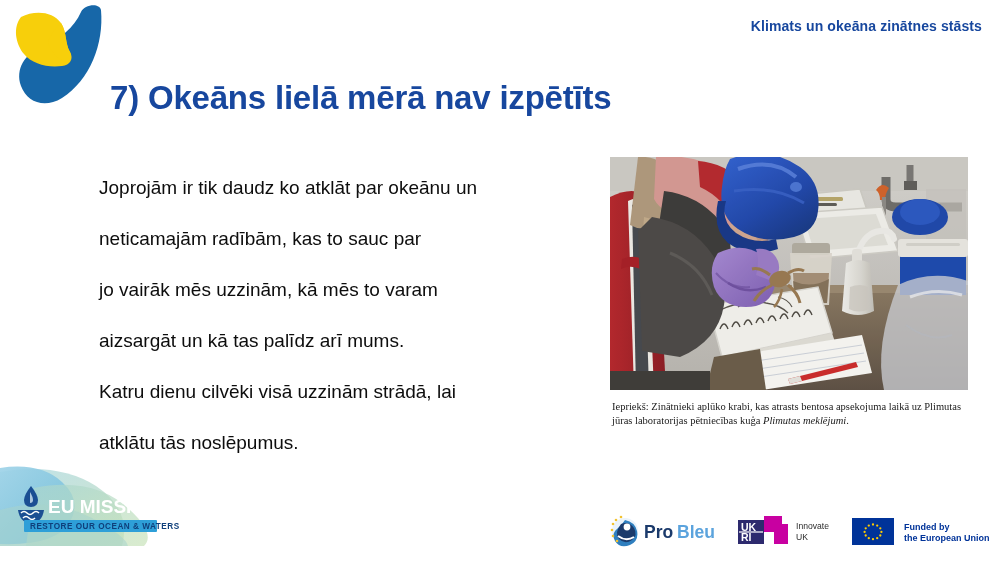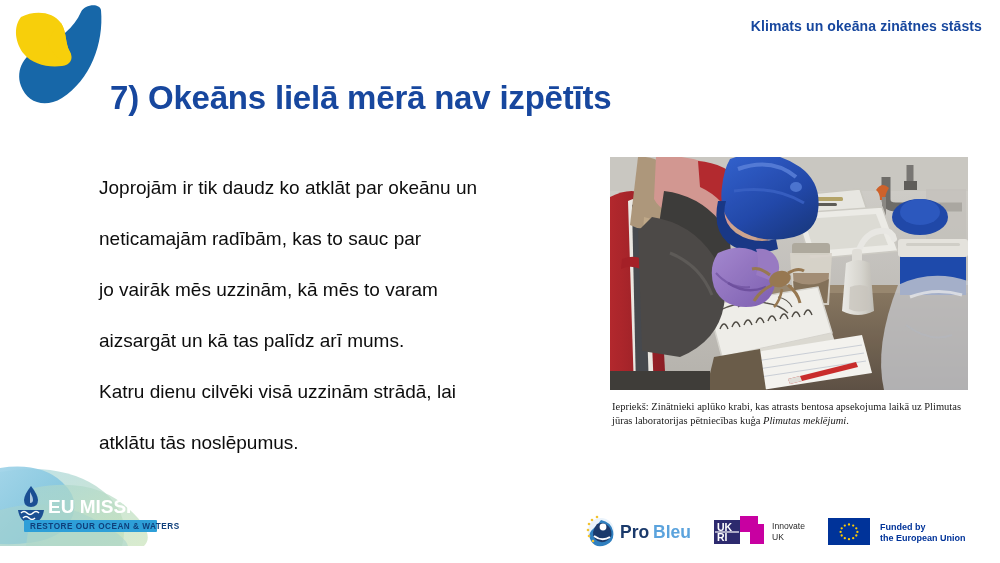--- a/index.html
+++ b/index.html
@@ -97,21 +97,21 @@
     left: 0;
     top: 466px;
     width: 185px;
     height: 80px;
   }
   .eu-missions svg { display: block; width: 185px; height: 80px; }
 
   
   .logo-strip {
     position: absolute;
-    left: 584px;
+    left: 608px;
     top: 512px;
     width: 380px;
     height: 42px;
   }
   .logo-probleu {
     position: absolute;
     left: 0; top: 2px;
     width: 118px; height: 34px;
   }
   .logo-ukri {

